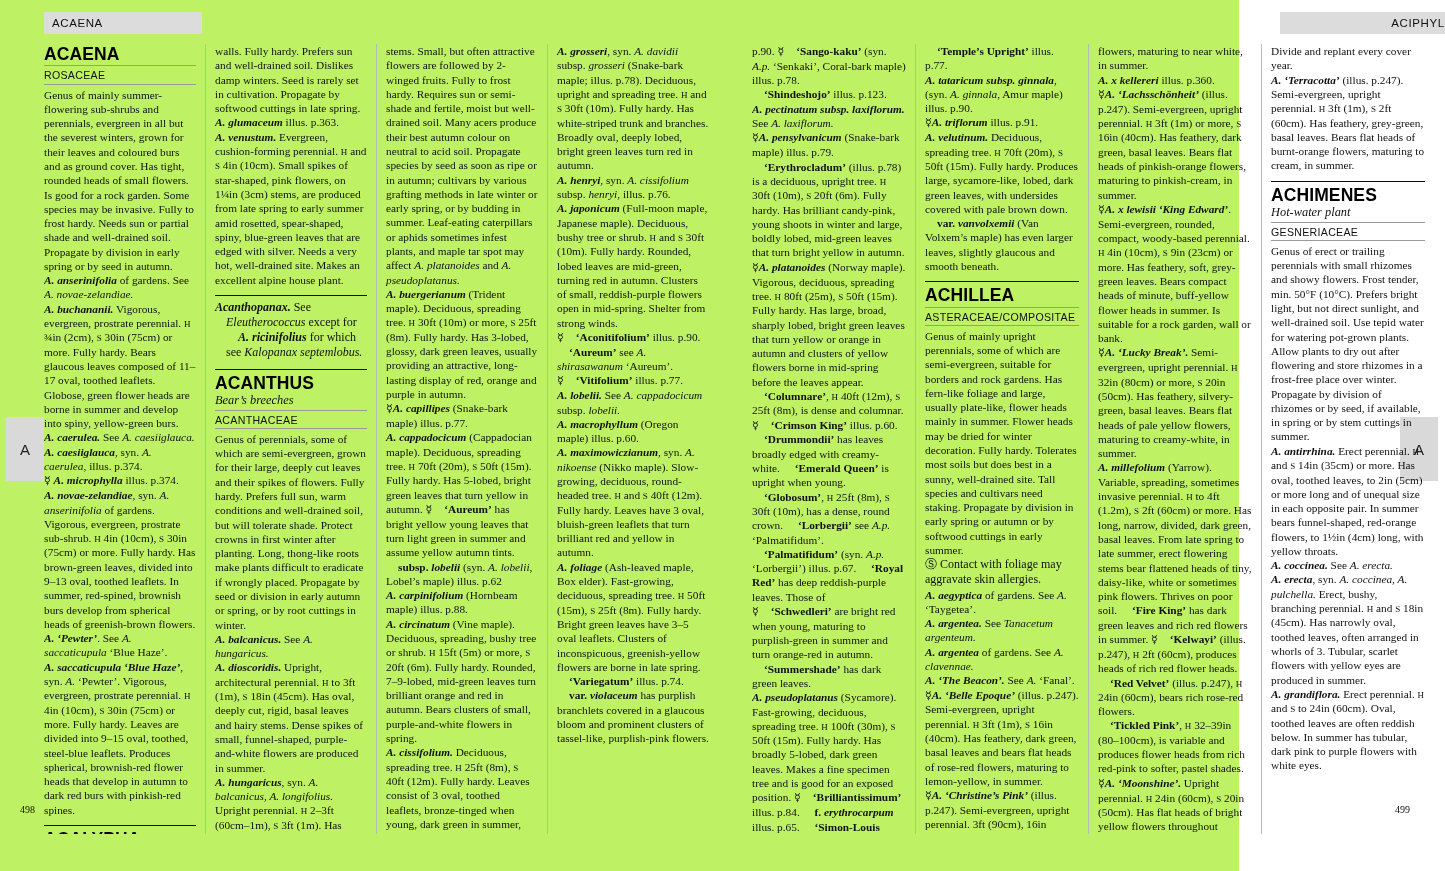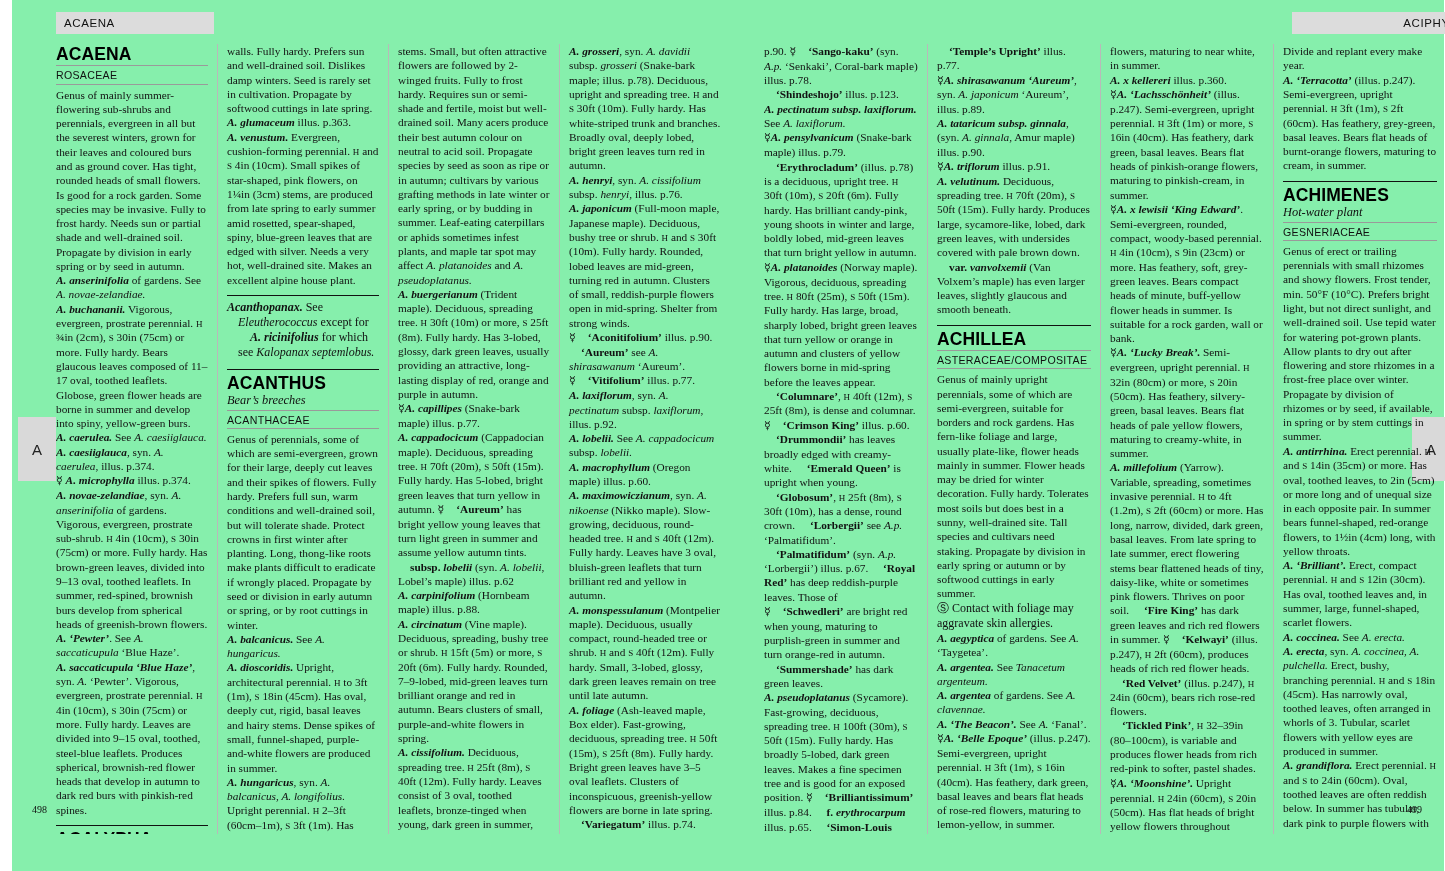--- a/index.html
+++ b/index.html
@@ -9,24 +9,23 @@
   }
   body {
     width: 1445px;
     height: 871px;
     font-family: "Liberation Serif", serif;
     color: #111111;
     overflow: hidden;
   }
   #spread {
     position: relative;
-    width: 1432px;
+    width: 1239px;
     height: 871px;
-    background: #86efac;
-    margin-left: 12px;
+    background: #bef264;
   }
 
   
   .runhead {
     position: absolute;
     top: 12px;
     height: 22px;
     background: #dcdcdc;
     font-family: "Liberation Sans", sans-serif;
     font-size: 11.5px;
@@ -213,46 +212,43 @@
           <p class="txt"><span class="bi">A. carpinifolium</span> (Hornbeam maple) illus. p.88.</p>
           <p class="txt"><span class="bi">A. circinatum</span> (Vine maple). Deciduous, spreading, bushy tree or shrub. <span class="hs">H</span> 15ft (5m) or more, <span class="hs">S</span> 20ft (6m). Fully hardy. Rounded, 7–9-lobed, mid-green leaves turn brilliant orange and red in autumn. Bears clusters of small, purple-and-white flowers in spring.</p>
           <p class="txt"><span class="bi">A. cissifolium.</span> Deciduous, spreading tree. <span class="hs">H</span> 25ft (8m), <span class="hs">S</span> 40ft (12m). Fully hardy. Leaves consist of 3 oval, toothed leaflets, bronze-tinged when young, dark green in summer, turning red and yellow in autumn. Does best in semi-shade and on neutral to acid soil.  see </p>
         </div>
       <div class="col" id="L4">
           <p class="txt"><span class="bi">A. grosseri</span>, syn. <i>A. davidii</i> subsp. <i>grosseri</i> (Snake-bark maple; illus. p.78). Deciduous, upright and spreading tree. <span class="hs">H</span> and <span class="hs">S</span> 30ft (10m). Fully hardy. Has white-striped trunk and branches. Broadly oval, deeply lobed, bright green leaves turn red in autumn.</p>
           <p class="txt"><span class="bi">A. henryi</span>, syn. <i>A. cissifolium</i> subsp. <i>henryi</i>, illus. p.76.</p>
           <p class="txt"><span class="bi">A. japonicum</span> (Full-moon maple, Japanese maple). Deciduous, bushy tree or shrub. <span class="hs">H</span> and <span class="hs">S</span> 30ft (10m). Fully hardy. Rounded, lobed leaves are mid-green, turning red in autumn. Clusters of small, reddish-purple flowers open in mid-spring. Shelter from strong winds.</p>
           <p class="txt"><span class="award">☿</span><b>‘Aconitifolium’</b> illus. p.90. <b>‘Aureum’</b> see <i>A. shirasawanum</i> ‘Aureum’.</p>
           <p class="txt"><span class="award">☿</span><b>‘Vitifolium’</b> illus. p.77.</p>
-          <p class="txt"><span class="bi">A. laxiflorum</span>, syn. <i>A. pectinatum</i> subsp. <i>laxiflorum</i>, illus. p.92.</p>
           <p class="txt"><span class="bi">A. lobelii.</span> See <i>A. cappadocicum</i> subsp. <i>lobelii.</i></p>
           <p class="txt"><span class="bi">A. macrophyllum</span> (Oregon maple) illus. p.60.</p>
           <p class="txt"><span class="bi">A. maximowiczianum</span>, syn. <i>A. nikoense</i> (Nikko maple). Slow-growing, deciduous, round-headed tree. <span class="hs">H</span> and <span class="hs">S</span> 40ft (12m). Fully hardy. Leaves have 3 oval, bluish-green leaflets that turn brilliant red and yellow in autumn.</p>
-          <p class="txt"><span class="bi">A. monspessulanum</span> (Montpelier maple). Deciduous, usually compact, round-headed tree or shrub. <span class="hs">H</span> and <span class="hs">S</span> 40ft (12m). Fully hardy. Small, 3-lobed, glossy, dark green leaves remain on tree until late autumn.</p>
           <p class="txt"><span class="bi">A. foliage</span> (Ash-leaved maple, Box elder). Fast-growing, deciduous, spreading tree. <span class="hs">H</span> 50ft (15m), <span class="hs">S</span> 25ft (8m). Fully hardy. Bright green leaves have 3–5 oval leaflets. Clusters of inconspicuous, greenish-yellow flowers are borne in late spring.</p>
           <p class="txt"><b>‘Variegatum’</b> illus. p.74. <b>var. <i>violaceum</i></b> has purplish branchlets covered in a glaucous bloom and prominent clusters of tassel-like, purplish-pink flowers.</p>
         </div>
     </div>
   </div>
 
   <div class="page right">
     <div class="cols">
       <div class="col" id="R1">
           <p class="txt">p.90. <span class="award">☿</span><b>‘Sango-kaku’</b> (syn. <i>A.p.</i> ‘Senkaki’, Coral-bark maple) illus. p.78.</p>
           <p class="txt"><b>‘Shindeshojo’</b> illus. p.123.</p>
           <p class="txt"><span class="bi">A. pectinatum subsp. laxiflorum.</span> See <i>A. laxiflorum.</i></p>
           <p class="txt"><span class="award">☿</span><span class="bi">A. pensylvanicum</span> (Snake-bark maple) illus. p.79. <b>‘Erythrocladum’</b> (illus. p.78) is a deciduous, upright tree. <span class="hs">H</span> 30ft (10m), <span class="hs">S</span> 20ft (6m). Fully hardy. Has brilliant candy-pink, young shoots in winter and large, boldly lobed, mid-green leaves that turn bright yellow in autumn.</p>
           <p class="txt"><span class="award">☿</span><span class="bi">A. platanoides</span> (Norway maple). Vigorous, deciduous, spreading tree. <span class="hs">H</span> 80ft (25m), <span class="hs">S</span> 50ft (15m). Fully hardy. Has large, broad, sharply lobed, bright green leaves that turn yellow or orange in autumn and clusters of yellow flowers borne in mid-spring before the leaves appear.</p>
           <p class="txt"><b>‘Columnare’</b>, <span class="hs">H</span> 40ft (12m), <span class="hs">S</span> 25ft (8m), is dense and columnar. <span class="award">☿</span><b>‘Crimson King’</b> illus. p.60. <b>‘Drummondii’</b> has leaves broadly edged with creamy-white. <b>‘Emerald Queen’</b> is upright when young. <b>‘Globosum’</b>, <span class="hs">H</span> 25ft (8m), <span class="hs">S</span> 30ft (10m), has a dense, round crown. <b>‘Lorbergii’</b> see <i>A.p.</i> ‘Palmatifidum’. <b>‘Palmatifidum’</b> (syn. <i>A.p.</i> ‘Lorbergii’) illus. p.67. <b>‘Royal Red’</b> has deep reddish-purple leaves. Those of <span class="award">☿</span><b>‘Schwedleri’</b> are bright red when young, maturing to purplish-green in summer and turn orange-red in autumn. <b>‘Summershade’</b> has dark green leaves.</p>
           <p class="txt"><span class="bi">A. pseudoplatanus</span> (Sycamore). Fast-growing, deciduous, spreading tree. <span class="hs">H</span> 100ft (30m), <span class="hs">S</span> 50ft (15m). Fully hardy. Has broadly 5-lobed, dark green leaves. Makes a fine specimen tree and is good for an exposed position. <span class="award">☿</span><b>‘Brilliantissimum’</b> illus. p.84. <b>f. <i>erythrocarpum</i></b> illus. p.65. <b>‘Simon-Louis Frères’</b> illus. p.73.</p>
           <p class="txt"> (Red maple) illus. p.66.  illus. p.76.  see  .  is a deciduous, spreading tree.  70ft (20m),  40ft (12m). Fully hardy. Has 3- or 5-lobed, glossy, dark green leaves that become intense red in autumn, particularly on neutral to acid soil. In spring, bare branches are covered with clusters of tiny, red flowers.  (‘Franksred’) has dense growth that also turns brilliant red in autumn.  and  illus. p.66.</p>
         </div>
       <div class="col" id="R2">
           <p class="txt"><b>‘Temple’s Upright’</b> illus. p.77.</p>
-          <p class="txt"><span class="award">☿</span><span class="bi">A. shirasawanum ‘Aureum’</span>, syn. <i>A. japonicum</i> ‘Aureum’, illus. p.89.</p>
           <p class="txt"><span class="bi">A. tataricum subsp. ginnala</span>, (syn. <i>A. ginnala</i>, Amur maple) illus. p.90.</p>
           <p class="txt"><span class="award">☿</span><span class="bi">A. triflorum</span> illus. p.91.</p>
           <p class="txt"><span class="bi">A. velutinum.</span> Deciduous, spreading tree. <span class="hs">H</span> 70ft (20m), <span class="hs">S</span> 50ft (15m). Fully hardy. Produces large, sycamore-like, lobed, dark green leaves, with undersides covered with pale brown down. <b>var. <i>vanvolxemii</i></b> (Van Volxem’s maple) has even larger leaves, slightly glaucous and smooth beneath.</p>
           <div class="rule-top"></div>
           <h2 class="genus">ACHILLEA</h2>
           <div class="rule-thin"></div>
           <div class="family">ASTERACEAE/COMPOSITAE</div>
           <div class="rule-thin"></div>
           <p class="txt">Genus of mainly upright perennials, some of which are semi-evergreen, suitable for borders and rock gardens. Has fern-like foliage and large, usually plate-like, flower heads mainly in summer. Flower heads may be dried for winter decoration. Fully hardy. Tolerates most soils but does best in a sunny, well-drained site. Tall species and cultivars need staking. Propagate by division in early spring or autumn or by softwood cuttings in early summer.</p>
           <p class="txt"><span class="warn">Ⓢ Contact with foliage may aggravate skin allergies.</span></p>
@@ -267,31 +263,30 @@
           <p class="txt">flowers, maturing to near white, in summer.</p>
           <p class="txt"><span class="bi">A. x kellereri</span> illus. p.360.</p>
           <p class="txt"><span class="award">☿</span><span class="bi">A. ‘Lachsschönheit’</span> (illus. p.247). Semi-evergreen, upright perennial. <span class="hs">H</span> 3ft (1m) or more, <span class="hs">S</span> 16in (40cm). Has feathery, dark green, basal leaves. Bears flat heads of pinkish-orange flowers, maturing to pinkish-cream, in summer.</p>
           <p class="txt"><span class="award">☿</span><span class="bi">A. x lewisii ‘King Edward’</span>. Semi-evergreen, rounded, compact, woody-based perennial. <span class="hs">H</span> 4in (10cm), <span class="hs">S</span> 9in (23cm) or more. Has feathery, soft, grey-green leaves. Bears compact heads of minute, buff-yellow flower heads in summer. Is suitable for a rock garden, wall or bank.</p>
           <p class="txt"><span class="award">☿</span><span class="bi">A. ‘Lucky Break’.</span> Semi-evergreen, upright perennial. <span class="hs">H</span> 32in (80cm) or more, <span class="hs">S</span> 20in (50cm). Has feathery, silvery-green, basal leaves. Bears flat heads of pale yellow flowers, maturing to creamy-white, in summer.</p>
           <p class="txt"><span class="bi">A. millefolium</span> (Yarrow). Variable, spreading, sometimes invasive perennial. <span class="hs">H</span> to 4ft (1.2m), <span class="hs">S</span> 2ft (60cm) or more. Has long, narrow, divided, dark green, basal leaves. From late spring to late summer, erect flowering stems bear flattened heads of tiny, daisy-like, white or sometimes pink flowers. Thrives on poor soil. <b>‘Fire King’</b> has dark green leaves and rich red flowers in summer. <span class="award">☿</span><b>‘Kelwayi’</b> (illus. p.247), <span class="hs">H</span> 2ft (60cm), produces heads of rich red flower heads. <b>‘Red Velvet’</b> (illus. p.247), <span class="hs">H</span> 24in (60cm), bears rich rose-red flowers.</p>
           <p class="txt"><b>‘Tickled Pink’</b>, <span class="hs">H</span> 32–39in (80–100cm), is variable and produces flower heads from rich red-pink to softer, pastel shades.</p>
           <p class="txt"><span class="award">☿</span><span class="bi">A. ‘Moonshine’.</span> Upright perennial. <span class="hs">H</span> 24in (60cm), <span class="hs">S</span> 20in (50cm). Has flat heads of bright yellow flowers throughout summer above a mass of small, feathery, grey-green leaves. Divide plants regularly in spring.</p>
         </div>
       <div class="col" id="R4">
-          <p class="txt">Divide and replant every make year.</p>
+          <p class="txt">Divide and replant every cover year.</p>
           <p class="txt"><span class="bi">A. ‘Terracotta’</span> (illus. p.247). Semi-evergreen, upright perennial. <span class="hs">H</span> 3ft (1m), <span class="hs">S</span> 2ft (60cm). Has feathery, grey-green, basal leaves. Bears flat heads of burnt-orange flowers, maturing to cream, in summer.</p>
           <div class="rule-top"></div>
           <h2 class="genus">ACHIMENES</h2>
           <div class="common">Hot-water plant</div>
           <div class="rule-thin"></div>
           <div class="family">GESNERIACEAE</div>
           <div class="rule-thin"></div>
           <p class="txt">Genus of erect or trailing perennials with small rhizomes and showy flowers. Frost tender, min. 50°F (10°C). Prefers bright light, but not direct sunlight, and well-drained soil. Use tepid water for watering pot-grown plants. Allow plants to dry out after flowering and store rhizomes in a frost-free place over winter. Propagate by division of rhizomes or by seed, if available, in spring or by stem cuttings in summer.</p>
           <p class="txt"><span class="bi">A. antirrhina.</span> Erect perennial. <span class="hs">H</span> and <span class="hs">S</span> 14in (35cm) or more. Has oval, toothed leaves, to 2in (5cm) or more long and of unequal size in each opposite pair. In summer bears funnel-shaped, red-orange flowers, to 1½in (4cm) long, with yellow throats.</p>
-          <p class="txt"><span class="bi">A. ‘Brilliant’.</span> Erect, compact perennial. <span class="hs">H</span> and <span class="hs">S</span> 12in (30cm). Has oval, toothed leaves and, in summer, large, funnel-shaped, scarlet flowers.</p>
           <p class="txt"><span class="bi">A. coccinea.</span> See <i>A. erecta.</i></p>
           <p class="txt"><span class="bi">A. erecta</span>, syn. <i>A. coccinea, A. pulchella.</i> Erect, bushy, branching perennial. <span class="hs">H</span> and <span class="hs">S</span> 18in (45cm). Has narrowly oval, toothed leaves, often arranged in whorls of 3. Tubular, scarlet flowers with yellow eyes are produced in summer.</p>
           <p class="txt"><span class="bi">A. grandiflora.</span> Erect perennial. <span class="hs">H</span> and <span class="hs">S</span> to 24in (60cm). Oval, toothed leaves are often reddish below. In summer has tubular, dark pink to purple flowers with white eyes.</p>
         </div>
     </div>
   </div>
 
 </div>
 
 </body></html>

